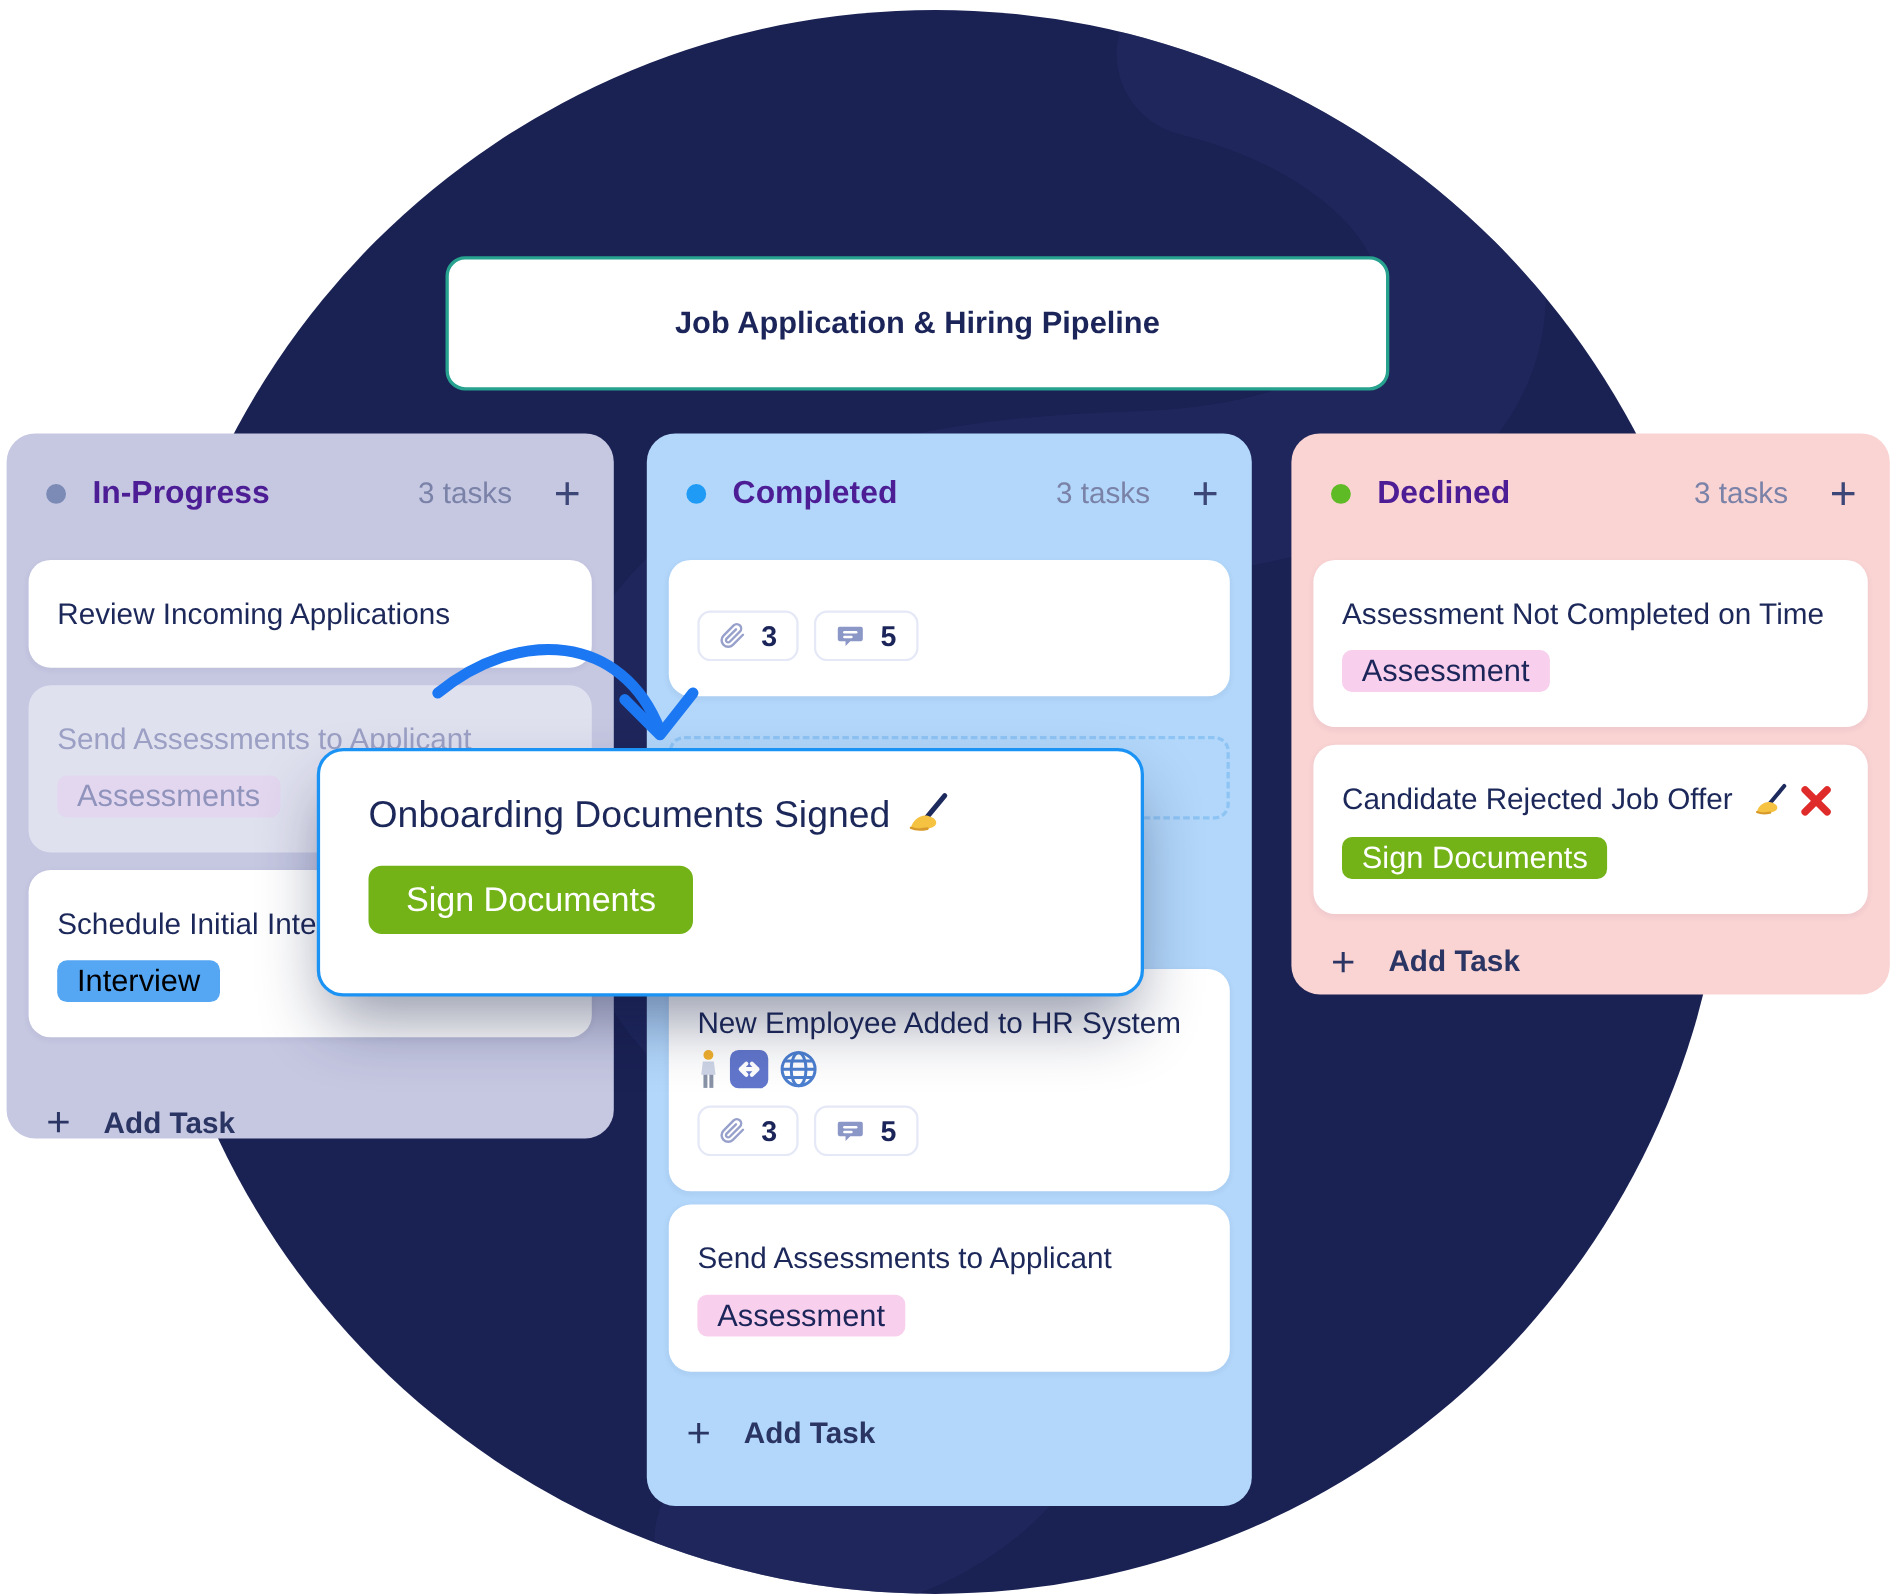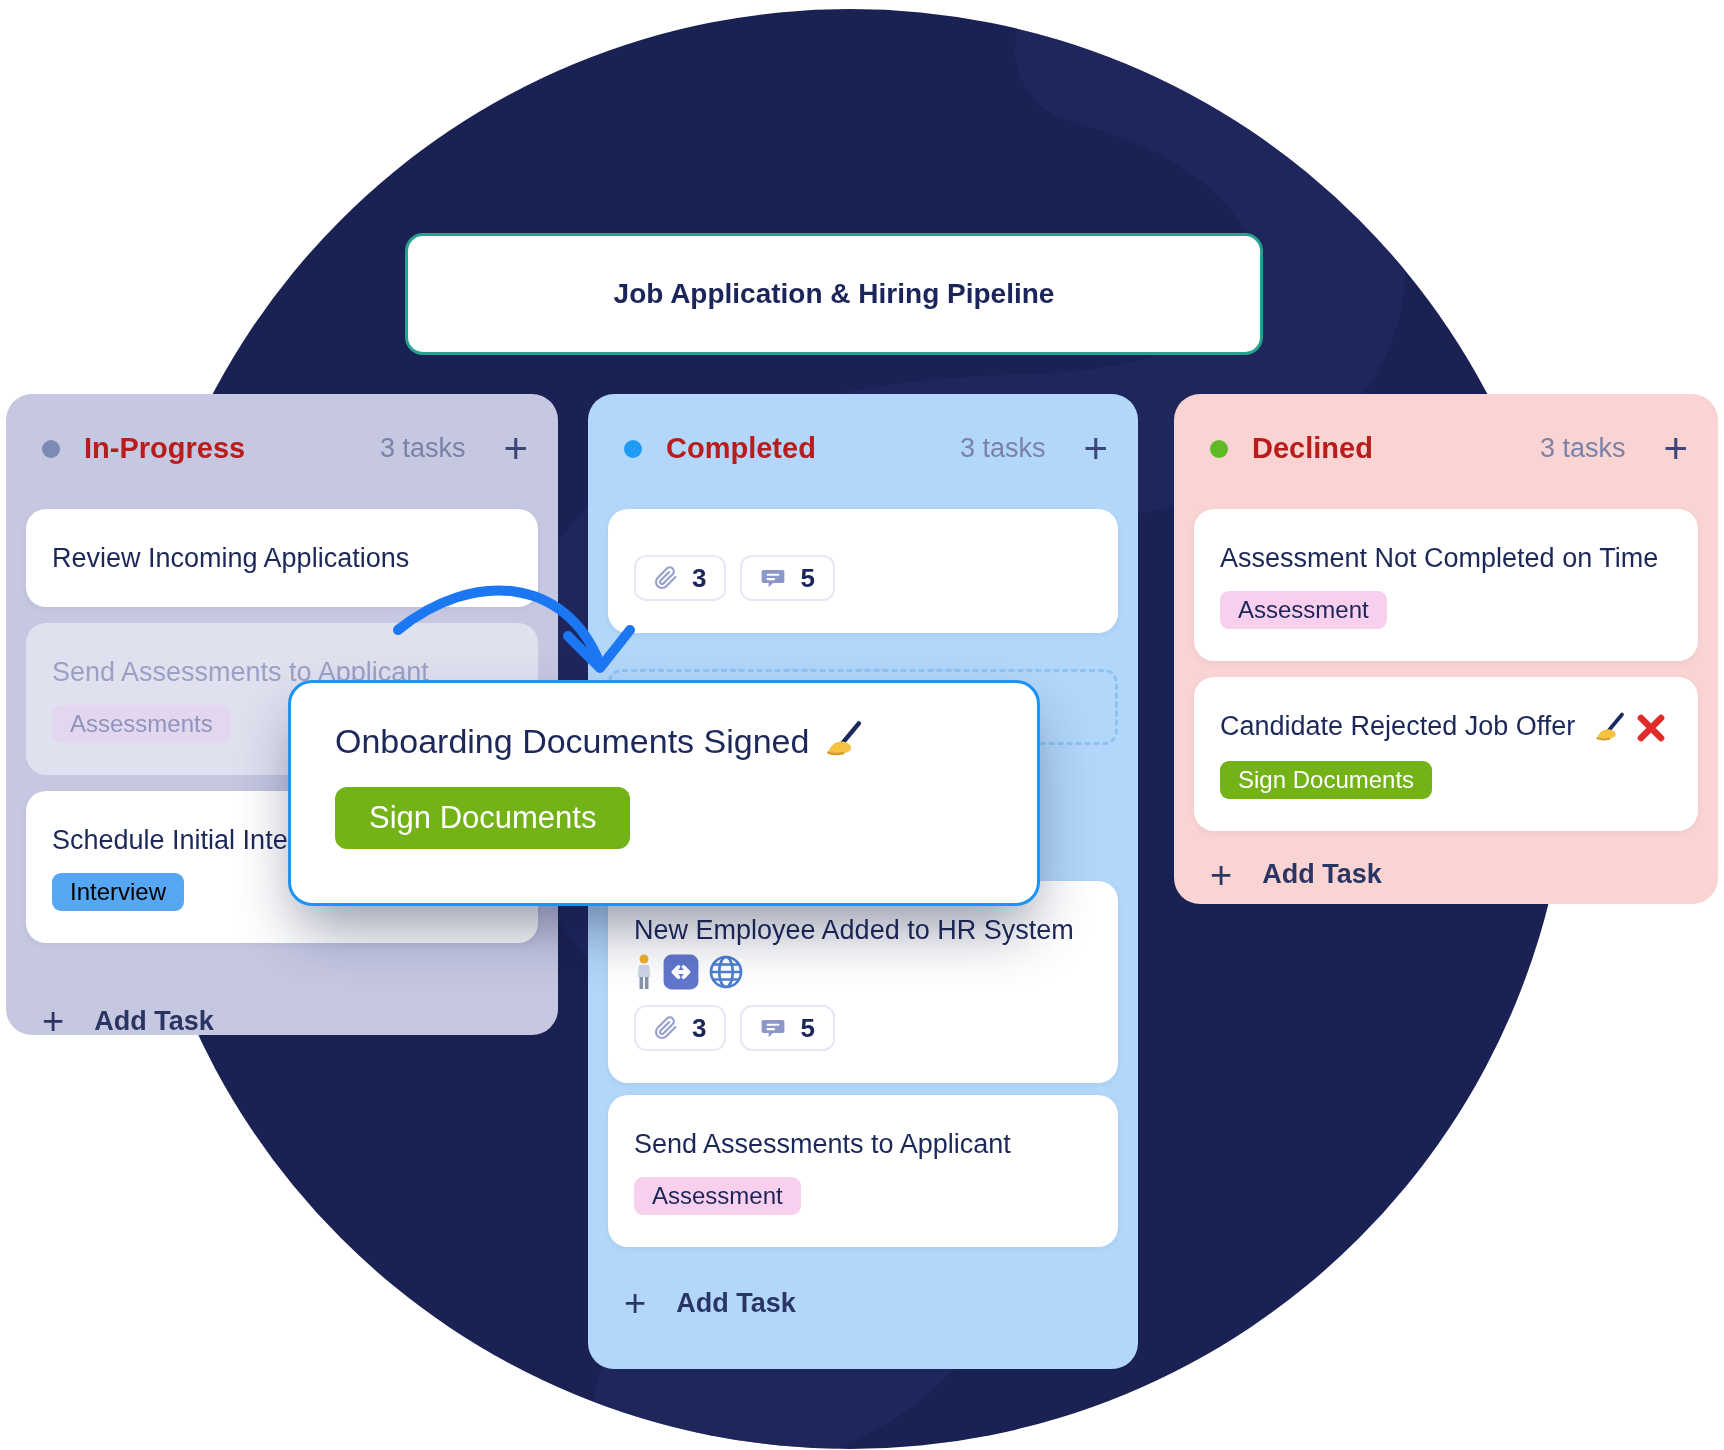--- a/index.html
+++ b/index.html
@@ -15,33 +15,33 @@
   .board-title span{font-size:28px;font-weight:700;color:#1b2559;}
 
   .column{position:absolute;border-radius:26px;padding:0 20px;box-sizing:border-box;z-index:1;}
   .col-inprogress{left:6px;top:394px;width:552px;height:641px;background:#c6c8e2;}
   .col-completed{left:588px;top:394px;width:550px;height:975px;background:#b2d7fa;}
   .col-declined{left:1174px;top:394px;width:544px;height:510px;background:#fad3d3;}
 
   .col-header{display:flex;align-items:center;padding:38px 10px 28px 16px;}
   .dot{width:18px;height:18px;border-radius:50%;flex:0 0 auto;}
   .dot-ip{background:#7c8ab6;} .dot-cp{background:#1f9bf6;} .dot-dc{background:#5eba25;}
-  .col-name{margin-left:24px;font-size:29px;font-weight:700;color:#b91c1c;}
+  .col-name{margin-left:24px;font-size:29px;font-weight:700;color:#4c1d95;}
   .spacer{flex:1;}
   .col-count{font-size:27px;font-weight:500;color:#7a82a8;text-align:center;}
   .col-plus{margin-left:38px;font-size:42px;font-weight:300;color:#3c4677;line-height:30px;cursor:pointer;}
 
   .card{background:#ffffff;border-radius:20px;padding:32px 26px;margin-top:16px;
         box-shadow:0 2px 6px rgba(27,37,89,.06);}
   .card-title{font-size:27px;font-weight:500;line-height:34px;color:#1c2859;white-space:nowrap;overflow:hidden;}
   .ghost{background:rgba(255,255,255,.45);box-shadow:none;}
   .ghost .card-title{color:#9ba0c4;}
 
   .tag{display:inline-block;margin-top:16px;padding:5px 18px;border-radius:9px;
-       font-size:24px;font-weight:500;line-height:28px;}
+       font-size:28px;font-weight:500;line-height:28px;}
   .tag-ghost{background:rgba(227,213,240,.85);color:#9094bc;}
   .tag-interview{background:#55a6f3;color:#000000;}
   .tag-pink{background:#f8cfec;color:#1b2559;}
   .tag-green{background:#73b318;color:#ffffff;}
 
   .chips{display:flex;gap:14px;margin-top:14px;}
   .chip{display:inline-flex;align-items:center;gap:14px;height:46px;box-sizing:border-box;
         padding:0 18px;background:#ffffff;border:2px solid #e5e8f6;border-radius:12px;
         font-size:26px;font-weight:600;color:#1b2559;}
   .chip svg{display:block;}

